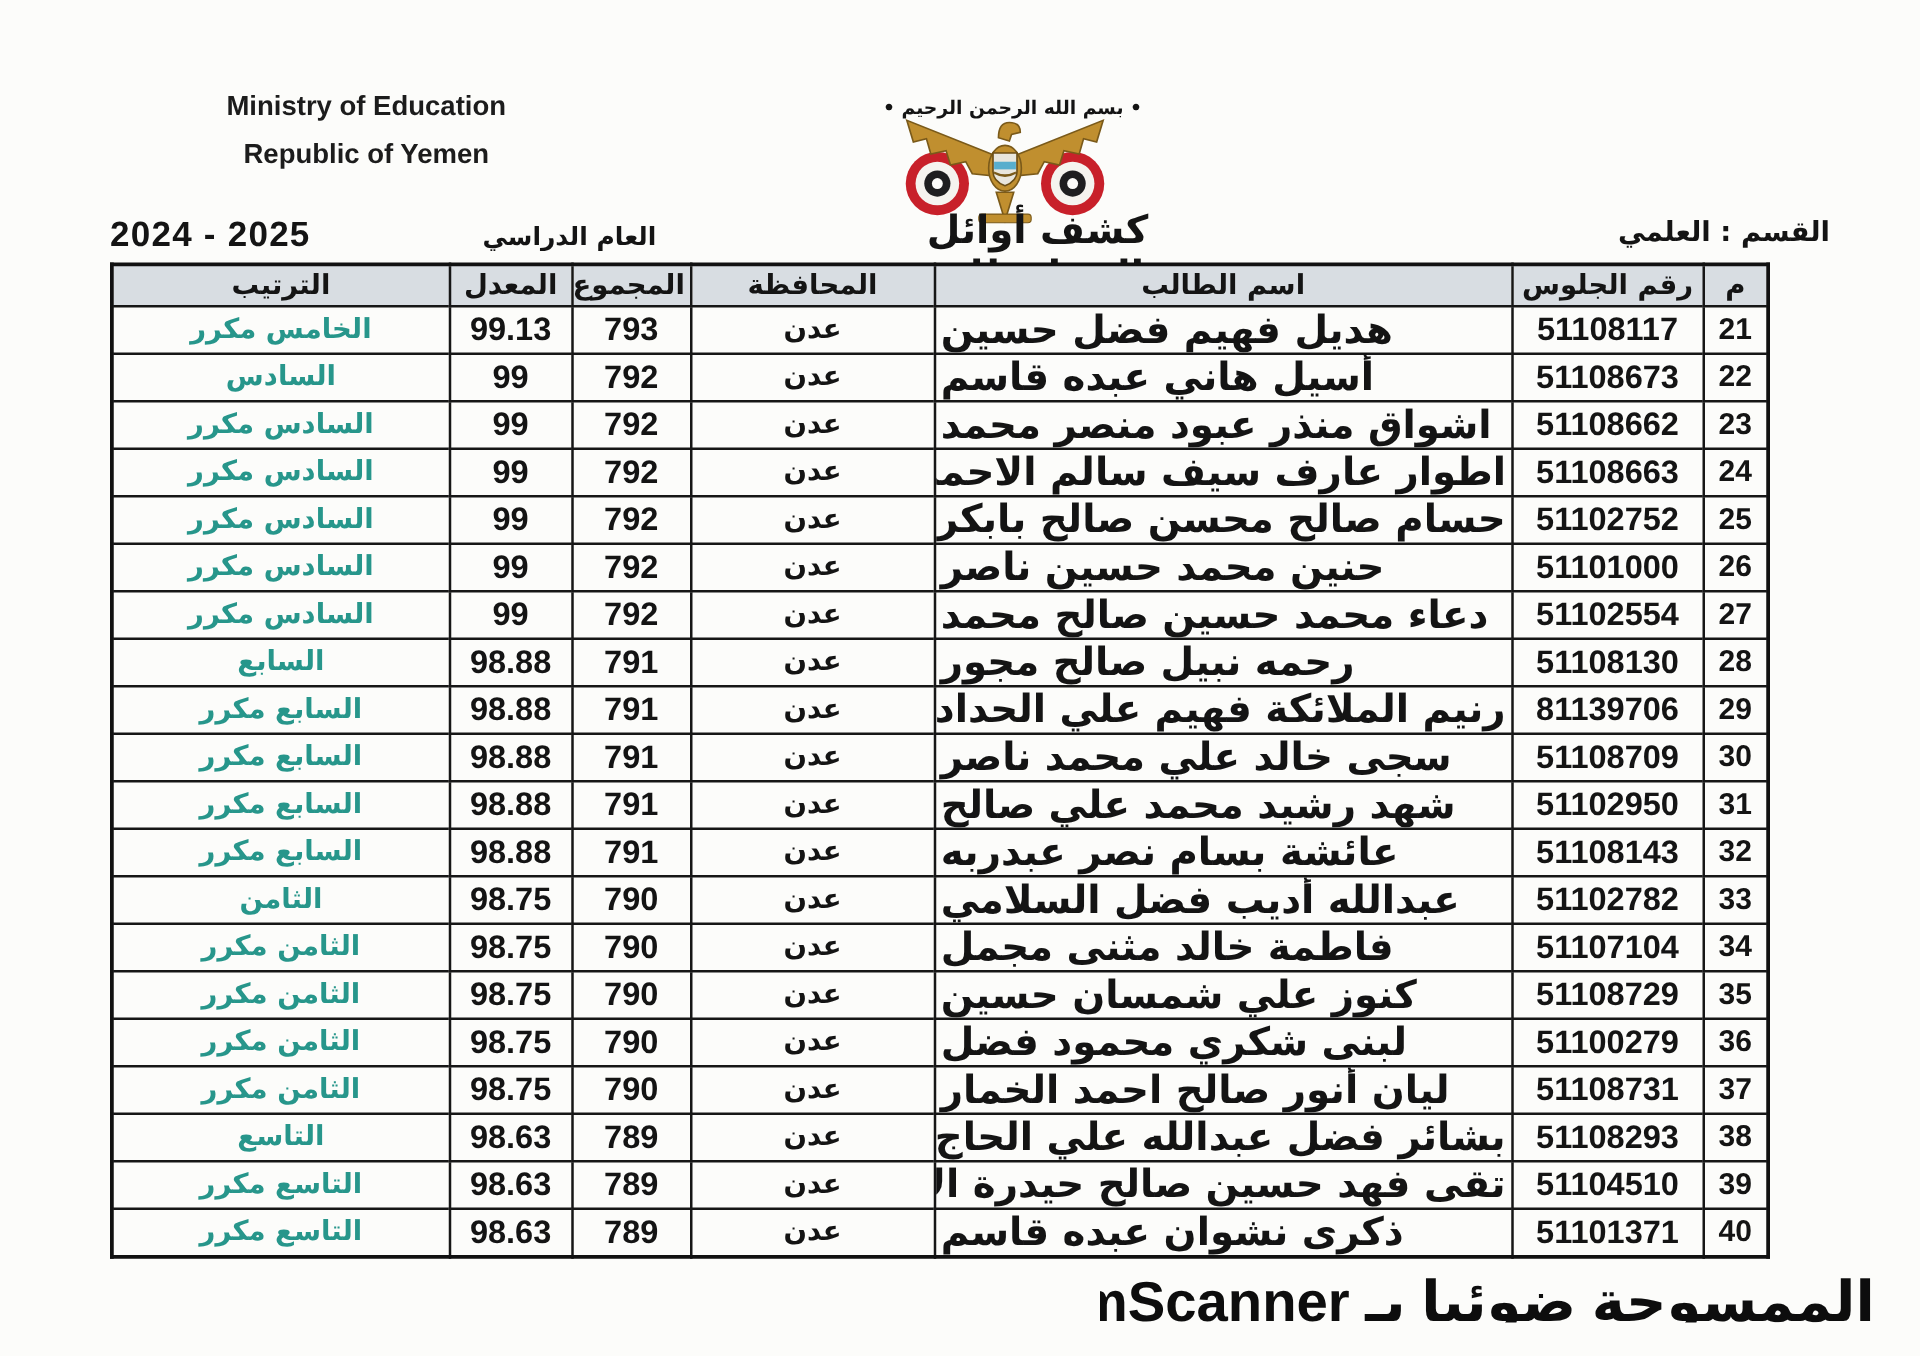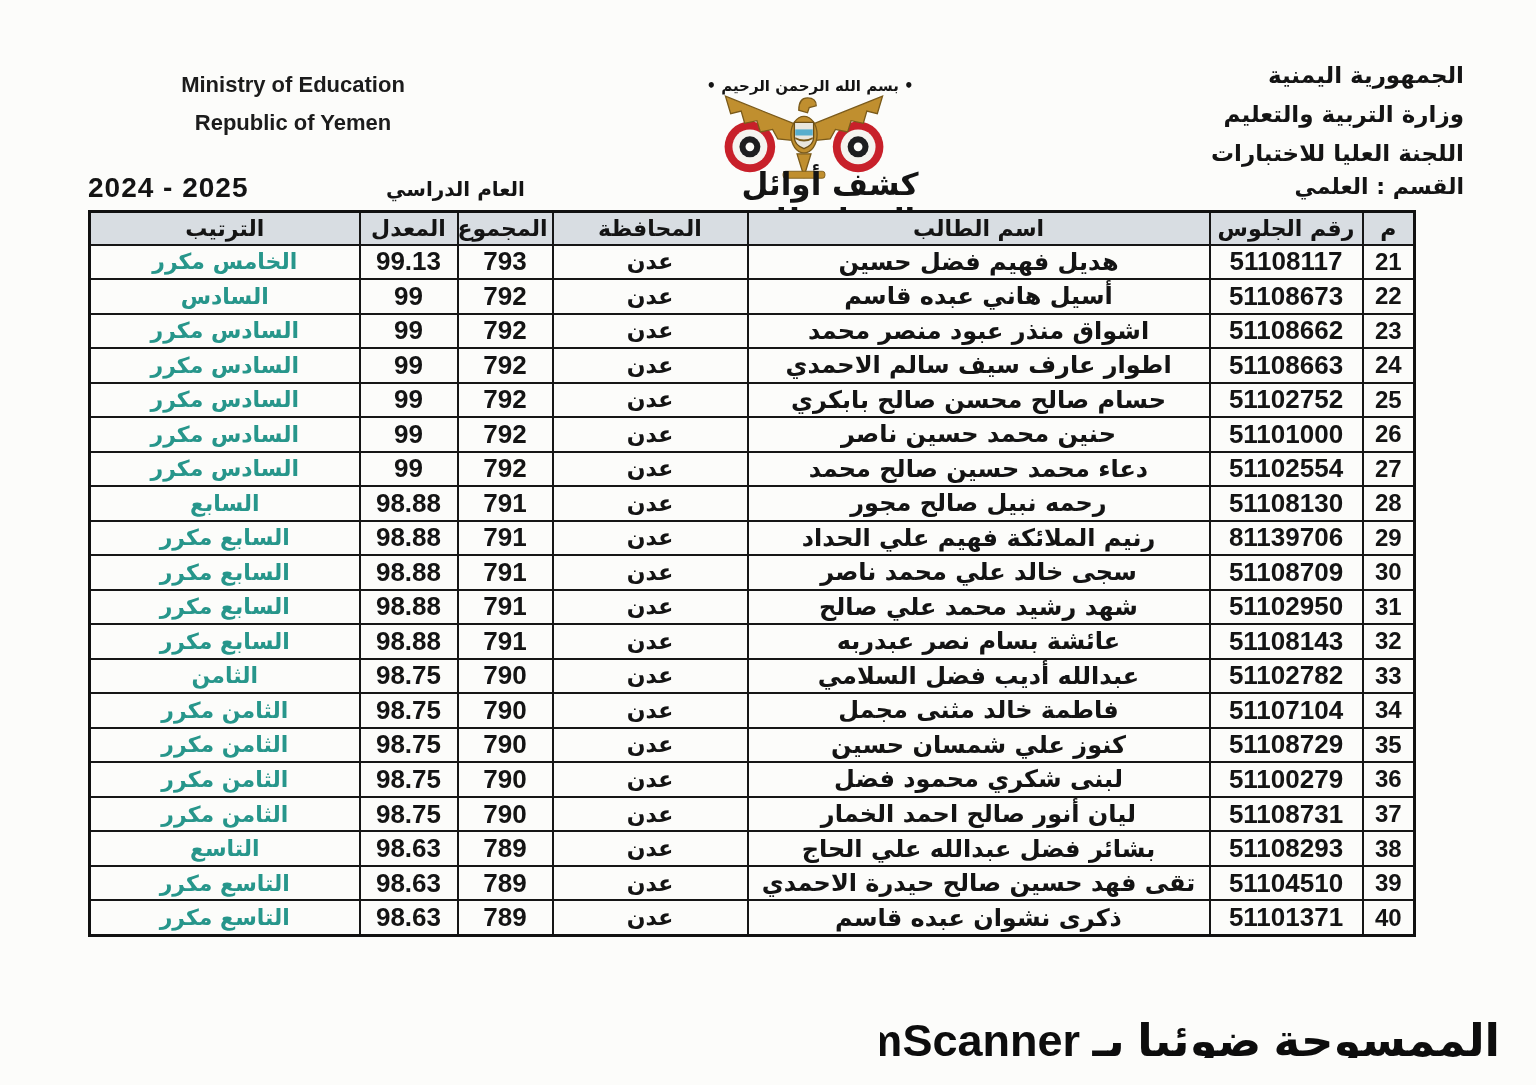--- a/index.html
+++ b/index.html
@@ -30,21 +30,21 @@
   table.results{
     position:absolute; left:88px; top:210px; width:1325px; height:727px;
     border-collapse:collapse; direction:rtl; table-layout:fixed;
     border:3px solid #111;
   }
   table.results th, table.results td{ border:2px solid #161616; padding:0 4px; overflow:hidden; white-space:nowrap; }
   table.results thead tr{ height:33px; }
   table.results th{ background:var(--header-bg); font-weight:bold; font-size:22px; text-align:center; }
   td.c-no   { font-family:"Liberation Sans","DejaVu Sans",sans-serif; font-weight:bold; font-size:24px; text-align:center; }
   td.c-seat { font-family:"Liberation Sans","DejaVu Sans",sans-serif; font-weight:bold; font-size:26px; text-align:center; }
-  td.c-name { font-weight:bold; font-size:24px; text-align:center; padding-right:12px; }
+  td.c-name { font-weight:bold; font-size:31px; text-align:left; padding-right:12px; }
   td.c-gov  { font-weight:bold; font-size:22px; text-align:center; }
   td.c-total{ font-family:"Liberation Sans","DejaVu Sans",sans-serif; font-weight:bold; font-size:26px; text-align:center; }
   td.c-avg  { font-family:"Liberation Sans","DejaVu Sans",sans-serif; font-weight:bold; font-size:26px; text-align:center; }
   td.c-rank { font-weight:bold; font-size:22px; text-align:center; color:var(--rank-color); }
   
   .watermark-clip{ position:absolute; right:36px; top:1014px; width:620px; height:44px;
                    overflow:hidden; direction:rtl; text-align:right; }
   .watermark{ font-family:"Liberation Sans","DejaVu Sans",sans-serif; font-weight:bold;
               font-size:45px; line-height:54px; white-space:nowrap; color:#0d0d0d; }
 </style>
@@ -53,25 +53,20 @@
 
 <div class="page">
 
   <div class="hdr-left">
     <div class="en-sans">Ministry of Education</div>
     <div class="en-sans">Republic of Yemen</div>
   </div>
   <div class="years">2024 - 2025</div>
   <div class="year-label">العام الدراسي</div>
 
-  <div class="hdr-right">
-    <div>الجمهورية اليمنية</div>
-    <div>وزارة التربية والتعليم</div>
-    <div>اللجنة العليا للاختبارات</div>
-  </div>
   <div class="section-line">القسم : العلمي</div>
 
   <div class="bismillah">• بسم الله الرحمن الرحيم •</div>
 
   <div class="emblem">
     <svg viewBox="0 0 200 110" width="184" height="96" xmlns="http://www.w3.org/2000/svg">
 
       <g>
         <circle cx="38" cy="72" r="29" fill="#c8202a"></circle>
         <circle cx="38" cy="72" r="20" fill="#f5f3ef"></circle>

